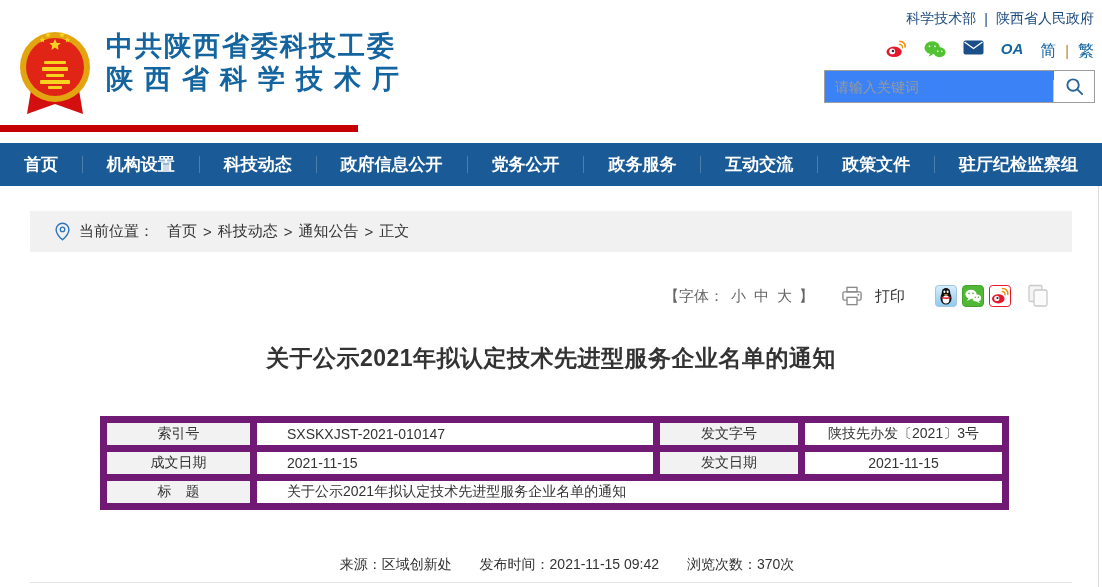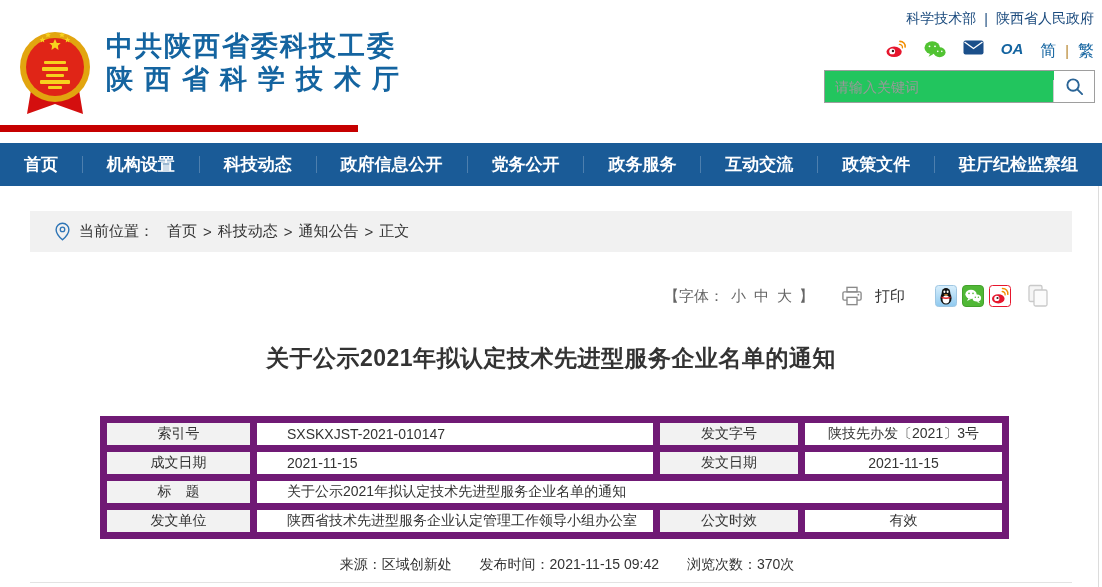--- a/index.html
+++ b/index.html
@@ -14,21 +14,21 @@
   .title-2 { font-size:27px; font-weight:bold; color:#1464a0; letter-spacing:11px; line-height:31px; margin-top:2px; white-space:nowrap; }
   .site-url { font-size:17px; color:#9c9c9c; letter-spacing:3.5px; margin-top:4px; }
 
   .top-links { position:absolute; right:8px; top:10px; font-size:14px; color:#1a4a7d; display:flex; align-items:center; gap:8px; }
   .top-links span { cursor:default; }
   .icon-row { position:absolute; right:8px; top:40px; display:flex; gap:17px; height:22px; }
   .oa-label { font-size:15px; font-weight:bold; color:#1464a0; font-style:italic; }
   .lang-group { display:flex; align-items:center; gap:9px; font-size:16px; color:#1464a0; }
   .lang-sep { color:#b5832a; font-size:14px; }
 
-  .search-box { position:absolute; left:824px; top:70px; width:271px; height:33px; border:1px solid #9e9e9e; background:#22c55e; display:flex; align-items:flex-end; }
+  .search-box { position:absolute; left:824px; top:70px; width:271px; height:33px; border:1px solid #9e9e9e; background:#3b82f6; display:flex; align-items:flex-end; }
   .search-box input { flex:1; border:none; outline:none; height:100%; padding:0 10px; font-size:14px; color:#333; font-family:inherit; background:transparent; }
   .search-box input::placeholder { color:#999; }
   .search-sep { width:1px; height:22px; background:#ccc; }
   .search-btn { width:40px; height:100%; display:flex; align-items:center; justify-content:center; background:#fff; border:none; cursor:pointer; }
 
   
   .red-line { position:absolute; left:0; top:125px; width:358px; height:7px; background:#c60000; }
 
   
   .nav { position:absolute; left:0; top:143px; width:1102px; height:43px; background:#1a5b97; display:flex; align-items:center; }
@@ -270,26 +270,20 @@
     <tr>
       <td class="lbl">成文日期</td>
       <td class="val-left">2021-11-15</td>
       <td class="lbl">发文日期</td>
       <td class="val-center">2021-11-15</td>
     </tr>
     <tr>
       <td class="lbl">标　题</td>
       <td class="val-left" colspan="3">关于公示2021年拟认定技术先进型服务企业名单的通知</td>
     </tr>
-    <tr>
-      <td class="lbl">发文单位</td>
-      <td class="val-left">陕西省技术先进型服务企业认定管理工作领导小组办公室</td>
-      <td class="lbl">公文时效</td>
-      <td class="val-center">有效</td>
-    </tr>
   </tbody>
     </table>
 
   <div class="source-row">
     <span>来源：区域创新处</span>
     <span>发布时间：2021-11-15 09:42</span>
     <span>浏览次数：370次</span>
   </div>
 
   <div class="bottom-divider"></div>

